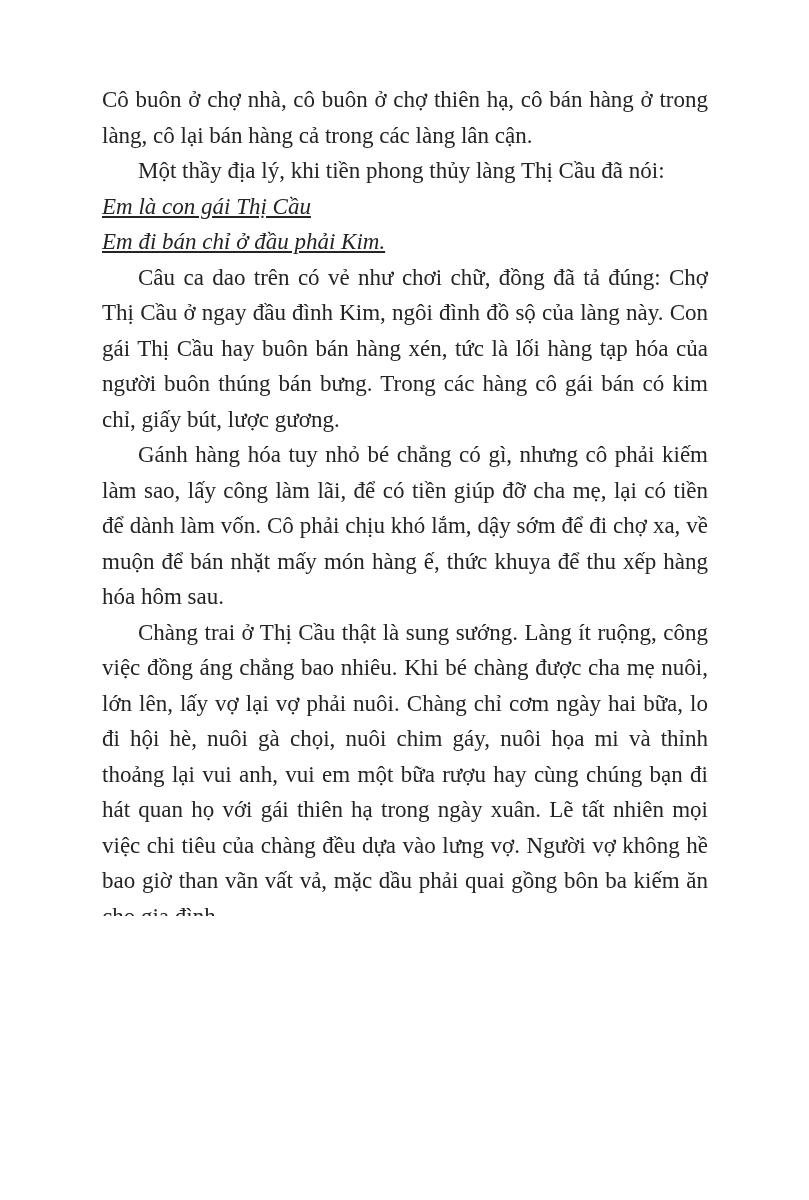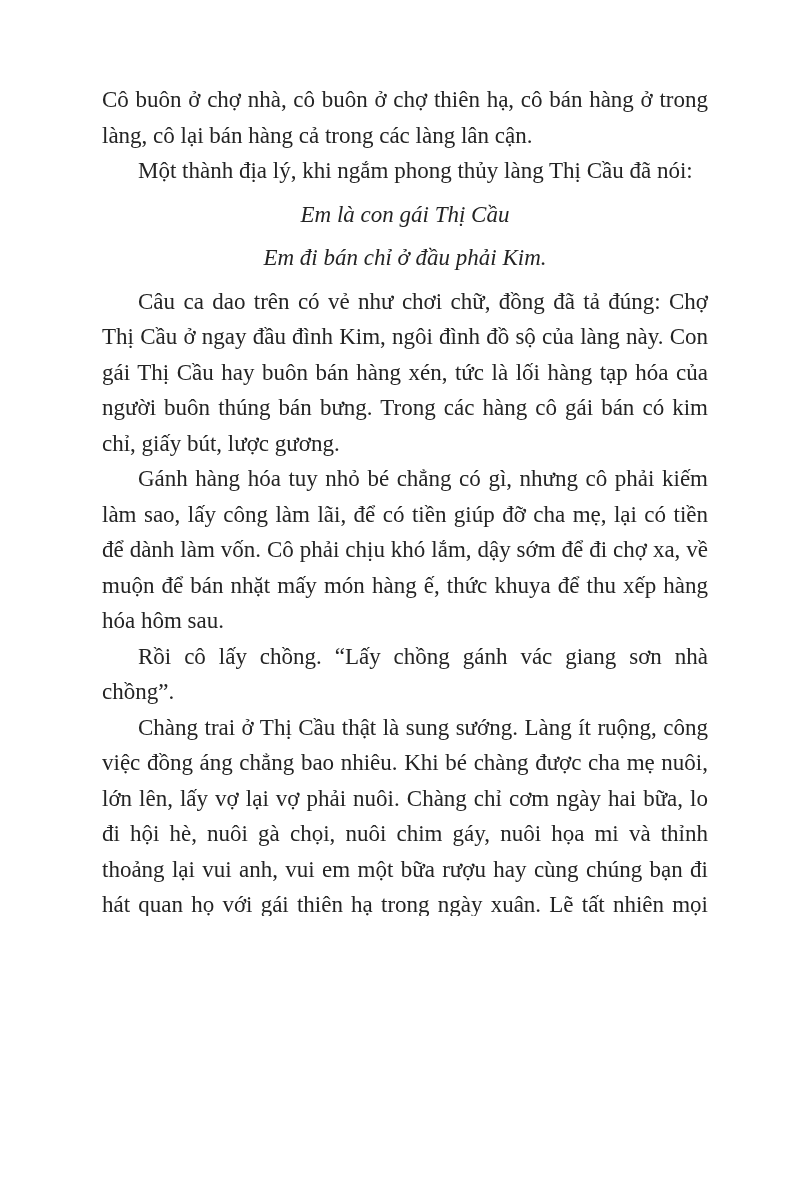--- a/index.html
+++ b/index.html
@@ -27,24 +27,25 @@
   .para {
     margin: 0;
     text-align: justify;
     text-indent: 36px;
     text-justify: inter-word;
   }
   .para.no-indent {
     text-indent: 0;
   }
   .verse {
-    margin: 8px;
-    text-align: center;
+    margin: 0;
+    text-align: left;
     font-style: italic;
     text-indent: 0;
+    text-decoration: underline;
   }
   .page-footer {
     position: absolute;
     right: 102px;
     top: 1103px;
     display: flex;
     align-items: baseline;
     color: #3a3a3a;
     font-style: italic;
     margin-left: 16px;
@@ -61,33 +62,32 @@
   }
 </style>
 </head>
 <body>
 
 <div class="book-page">
 
   <div class="text-block">
     <p class="para no-indent">Cô buôn ở chợ nhà, cô buôn ở chợ thiên hạ, cô bán hàng ở trong làng, cô lại bán hàng cả trong các làng lân cận.</p>
 
-    <p class="para">Một thành địa lý, khi ngắm phong thủy làng Thị Cầu đã nói:</p>
+    <p class="para">Một thầy địa lý, khi tiền phong thủy làng Thị Cầu đã nói:</p>
 
 
 
     <p class="verse">Em là con gái Thị Cầu</p>
 
     <p class="verse">Em đi bán chỉ ở đầu phải Kim.</p>
 
     <p class="para">Câu ca dao trên có vẻ như chơi chữ, đồng đã tả đúng: Chợ Thị Cầu ở ngay đầu đình Kim, ngôi đình đồ sộ của làng này. Con gái Thị Cầu hay buôn bán hàng xén, tức là lối hàng tạp hóa của người buôn thúng bán bưng. Trong các hàng cô gái bán có kim chỉ, giấy bút, lược gương.</p>
 
     <p class="para">Gánh hàng hóa tuy nhỏ bé chẳng có gì, nhưng cô phải kiếm làm sao, lấy công làm lãi, để có tiền giúp đỡ cha mẹ, lại có tiền để dành làm vốn. Cô phải chịu khó lắm, dậy sớm để đi chợ xa, về muộn để bán nhặt mấy món hàng ế, thức khuya để thu xếp hàng hóa hôm sau.</p>
 
-    <p class="para">Rồi cô lấy chồng. “Lấy chồng gánh vác giang sơn nhà chồng”.</p>
 
     <p class="para">Chàng trai ở Thị Cầu thật là sung sướng. Làng ít ruộng, công việc đồng áng chẳng bao nhiêu. Khi bé chàng được cha mẹ nuôi, lớn lên, lấy vợ lại vợ phải nuôi. Chàng chỉ cơm ngày hai bữa, lo đi hội hè, nuôi gà chọi, nuôi chim gáy, nuôi họa mi và thỉnh thoảng lại vui anh, vui em một bữa rượu hay cùng chúng bạn đi hát quan họ với gái thiên hạ trong ngày xuân. Lẽ tất nhiên mọi việc chi tiêu của chàng đều dựa vào lưng vợ. Người vợ không hề bao giờ than vãn vất vả, mặc dầu phải quai gồng bôn ba kiếm ăn cho gia đình,</p>
   </div>
 
   <div class="page-footer">
     <span class="running-title">CÔ GÁI THỊ CẦU</span>
     <span class="page-number">15</span>
   </div>
 
 </div>

